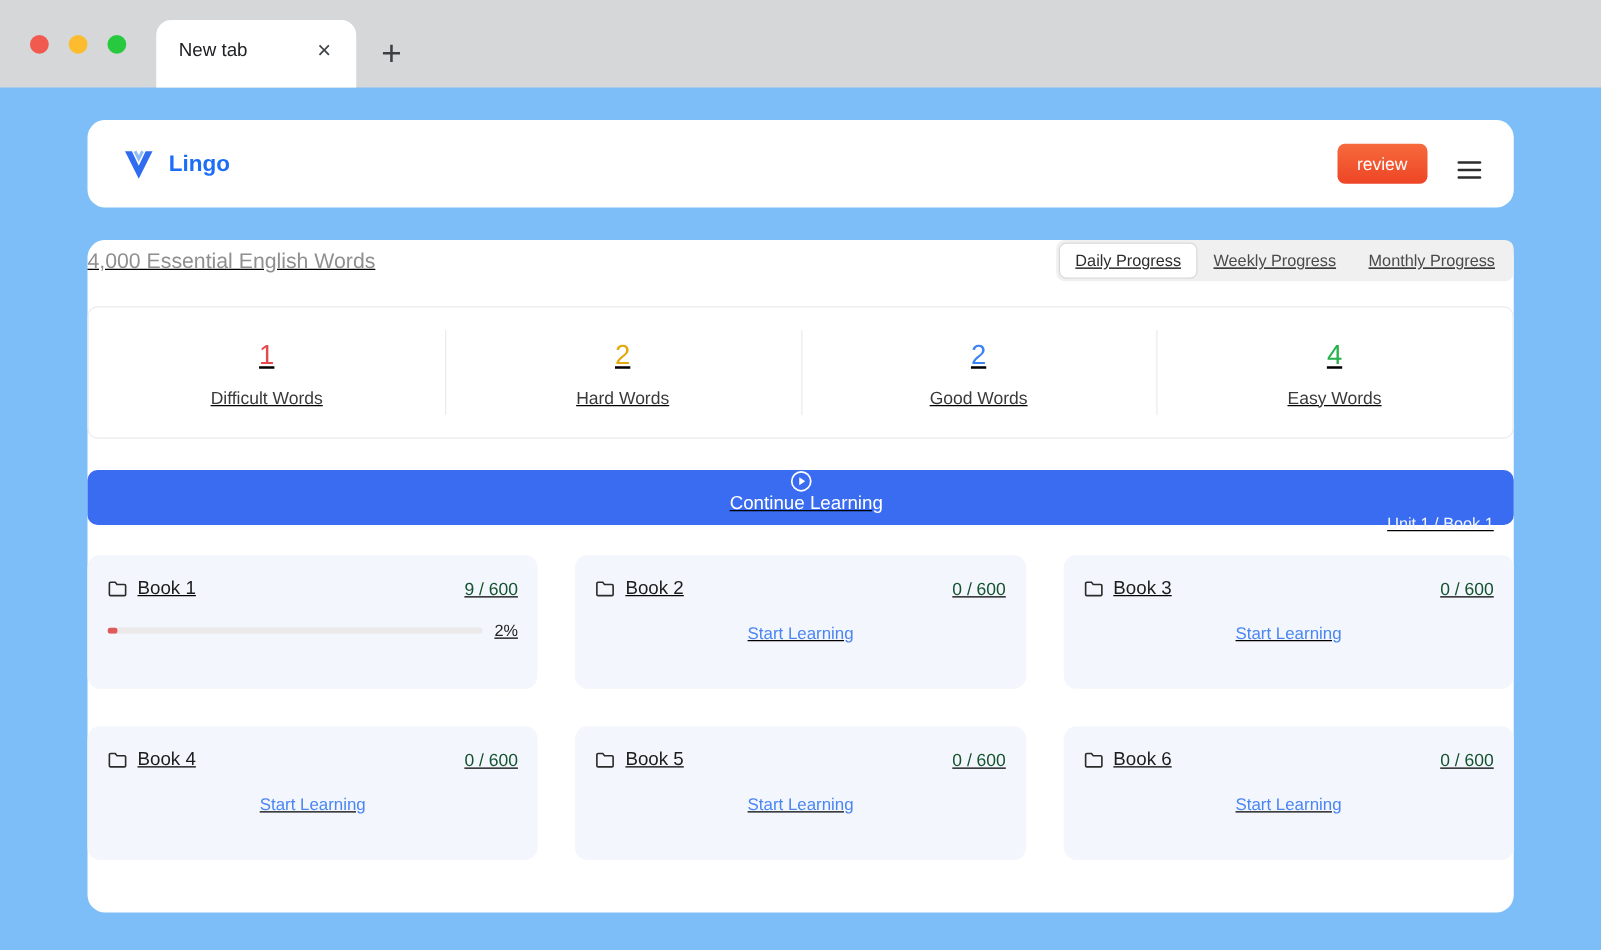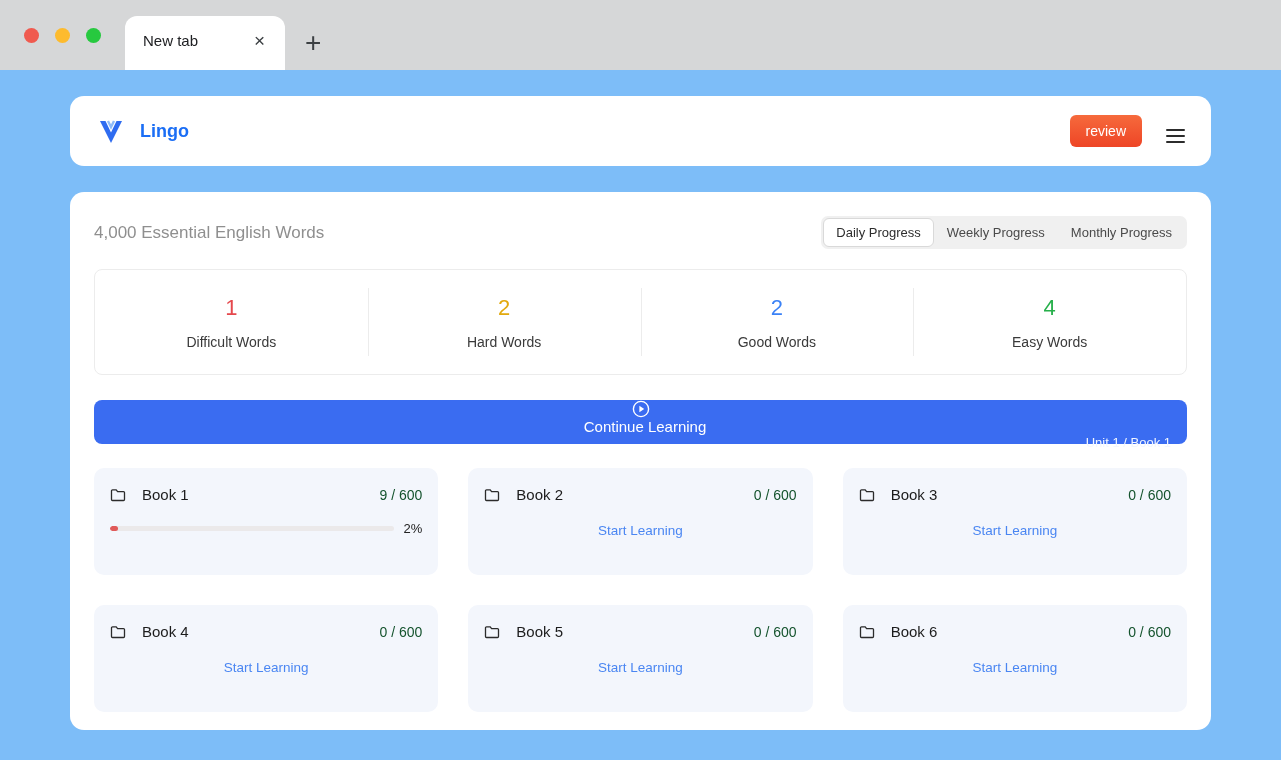--- a/index.html
+++ b/index.html
@@ -35,36 +35,36 @@
   }
 
   
   .page { height: 690px; padding: 26px 70px 30px 70px; }
 
   .header-card {
     height: 70px; background: #ffffff; border-radius: 14px;
     display: flex; align-items: center; justify-content: space-between;
     padding: 0 26px;
   }
-  .brand { display: flex; align-items: center; gap: 14px; }
+  .brand { display: flex; align-items: center; gap: 9px; }
   .brand-name { color: #1b6ef5; font-size: 18px; font-weight: 700; }
   .header-right { display: flex; align-items: flex-end; gap: 24px; }
   .review-btn {
     background: linear-gradient(180deg, #f66a3c, #ee4526);
     color: #fff; border: none; border-radius: 6px;
     font-size: 14px; padding: 8px 16px; cursor: pointer;
     font-family: inherit;
   }
   .hamburger { display: flex; flex-direction: column; gap: 4px; cursor: pointer; padding: 4px 0; }
   .hamburger span { display: block; width: 19px; height: 2px; background: #2c2c2c; border-radius: 1px; }
 
   
   .main-card {
     margin-top: 26px; background: #ffffff; border-radius: 14px;
-    padding: 24px; height: 538px;
+    height: 538px; text-decoration: underline;
   }
   .title-row { display: flex; align-items: center; justify-content: space-between; }
   .page-title { font-size: 17px; color: #8f8f8f; font-weight: 400; }
 
   .seg-tabs {
     display: flex; background: #f0f0f0; border-radius: 7px; padding: 2px; text-align: center;
   }
   .seg-tab {
     font-size: 13px; color: #4a4a4a; padding: 6px 12px; border-radius: 6px;
     cursor: pointer; border: 1px solid transparent; white-space: nowrap;
@@ -99,21 +99,21 @@
 
   .books-grid {
     margin-top: 24px; display: grid;
     grid-template-columns: repeat(3, 1fr); gap: 30px;
   }
   .book-card {
     background: #f3f6fc; border-radius: 10px; height: 107px;
     padding: 18px 16px 14px 16px; display: flex; flex-direction: column;
   }
   .book-head { display: flex; align-items: center; justify-content: space-between; }
-  .book-title-wrap { display: flex; align-items: center; gap: 16px; }
+  .book-title-wrap { display: flex; align-items: center; gap: 8px; }
   .book-title { font-size: 15px; color: #1c1c1c; }
   .book-count { font-size: 14px; color: #14532d; }
   .book-action {
     margin-top: 20px; text-align: center; font-size: 13.5px; color: #4a86f2;
     cursor: pointer; text-decoration: none;
   }
   .bar-row { margin-top: 18px; display: flex; align-items: center; gap: 10px; }
   .bar-track { flex: 1; height: 5px; background: #ebe9ea; border-radius: 3px; overflow: hidden; }
   .bar-fill { width: 2%; min-width: 8px; height: 100%; background: #e05a5a; border-radius: 3px; }
   .bar-pct { font-size: 13px; color: #222; }

